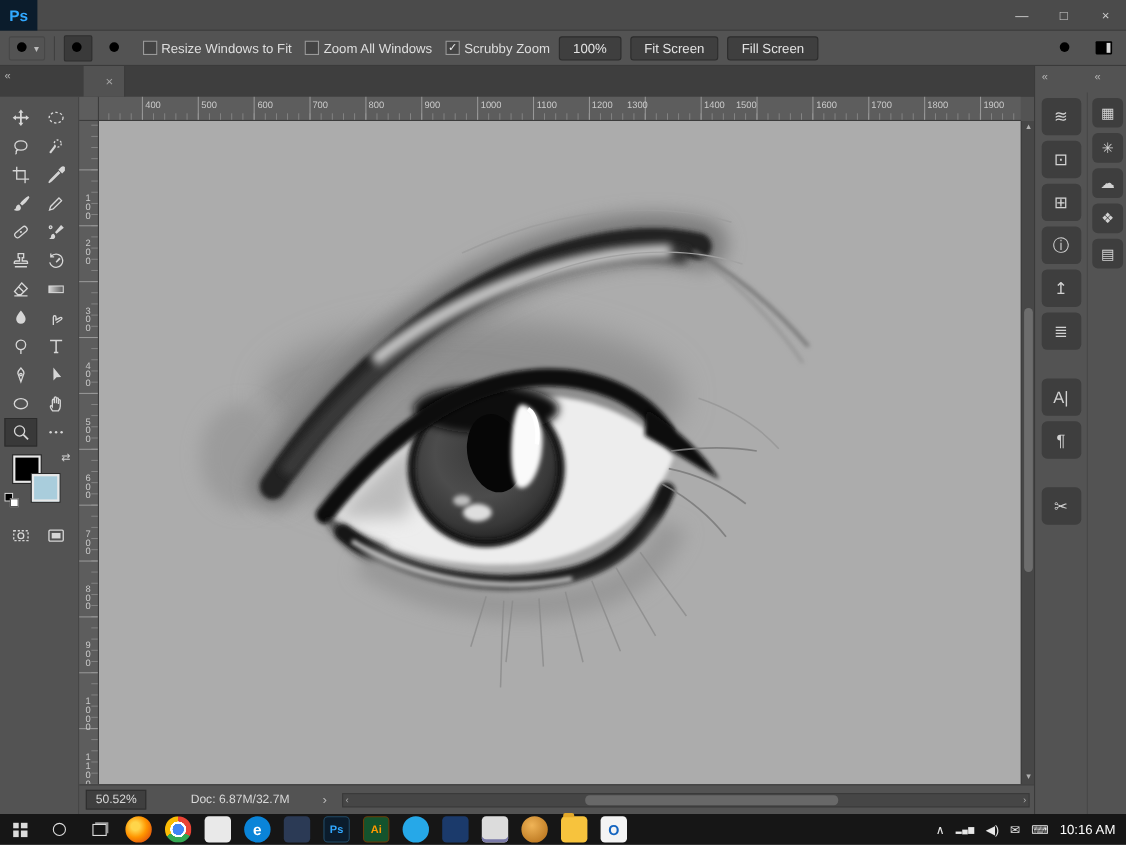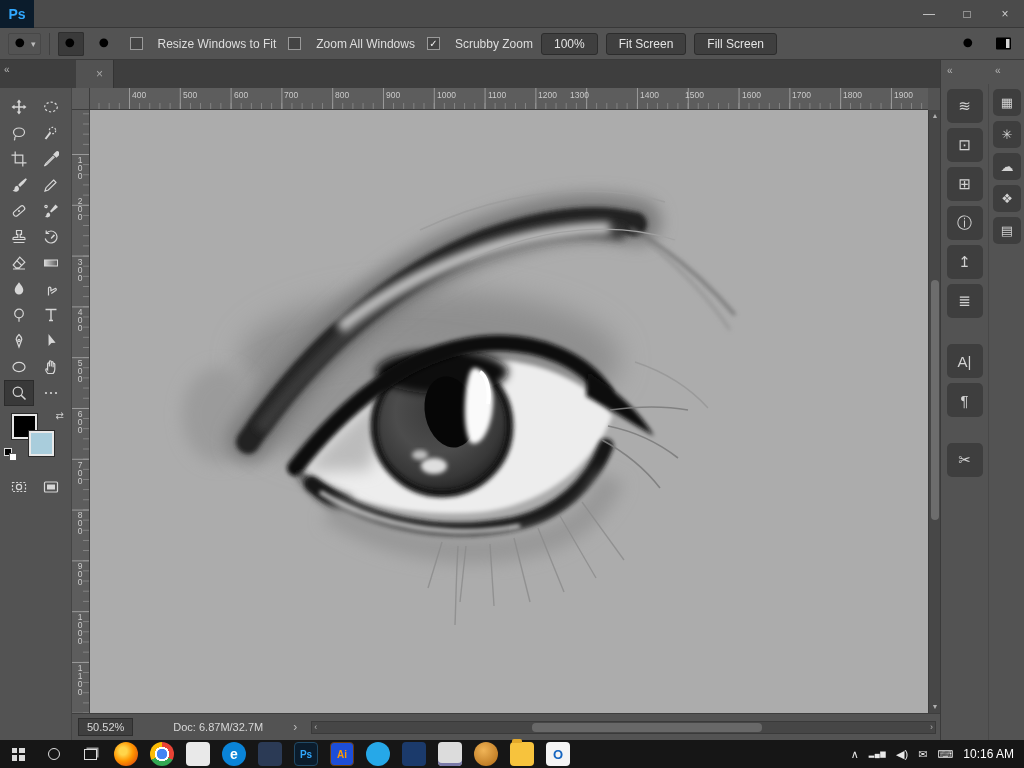--- a/index.html
+++ b/index.html
@@ -15,21 +15,21 @@
   .win-controls { margin-left:auto; display:flex; height:100%; }
   .win-btn { width:38px; height:100%; display:flex; align-items:center; justify-content:center; font-size:12px; color:#cfcfcf; }
 
   
   #optionsbar { position:absolute; left:0; top:28px; width:1024px; height:32px; background:#535353; border-bottom:1px solid #3a3a3a; display:flex; align-items:center; gap:8px; padding:0 8px; }
   .tool-preview { display:flex; align-items:center; gap:2px; padding:2px 4px; border:1px solid #474747; border-radius:2px; }
   .caret { font-size:9px; color:#bdbdbd; }
   .vsep { width:1px; height:22px; background:#404040; }
   .mini-btn { width:26px; height:24px; display:flex; align-items:center; justify-content:center; border-radius:2px; }
   .mini-btn.pressed { background:#3a3a3a; box-shadow:inset 0 0 0 1px #2e2e2e; }
-  .cb-row { display:flex; align-items:center; gap:15px; margin-left:4px; }
+  .cb-row { display:flex; align-items:center; gap:4px; margin-left:4px; }
   .cb { width:13px; height:13px; border:1px solid #9a9a9a; background:#444; display:inline-flex; align-items:center; justify-content:center; font-size:10px; line-height:10px; color:#f0f0f0; }
   .cb-label { font-size:12px; color:#dedede; }
   .opt-btn { background:#3f3f3f; border:1px solid #2c2c2c; border-radius:3px; color:#e3e3e3; font-size:12px; padding:3px 12px; font-family:"Liberation Sans",sans-serif; }
   .opt-spacer { flex:1; }
   .topright-icon { width:26px; height:24px; display:flex; align-items:center; justify-content:center; }
 
   
   #tabbar { position:absolute; left:0; top:60px; width:1024px; height:28px; background:#3e3e3e; display:flex; align-items:flex-end; }
   .collapse-chev { position:absolute; top:4px; font-size:10px; color:#b5b5b5; }
   .doc-tab { margin-left:76px; height:28px; background:#525252; display:flex; align-items:center; padding:0 10px; font-size:12px; color:#dcdcdc; border-right:1px solid #333; }
@@ -48,21 +48,21 @@
   .mini-swatch { position:absolute; left:0; bottom:6px; width:14px; height:14px; }
   .mini-swatch .b { position:absolute; left:0; top:0; width:8px; height:8px; background:#000; border:1px solid #ddd; }
   .mini-swatch .w { position:absolute; left:5px; top:5px; width:8px; height:8px; background:#fff; border:1px solid #555; }
   .extra-row { display:grid; grid-template-columns:32px 32px; padding:6px 0 0 4px; }
 
   
   #ruler-corner { position:absolute; left:72px; top:88px; width:18px; height:22px; background:#5d5d5d; border-right:1px solid #3c3c3c; border-bottom:1px solid #3c3c3c; }
   #hruler { position:absolute; left:90px; top:88px; width:838px; height:22px; background:#5d5d5d; border-bottom:1px solid #3c3c3c; background-image:linear-gradient(90deg,#9a9a9a 1px,transparent 1px),linear-gradient(90deg,#848484 1px,transparent 1px); background-size:50.8px 100%,10.16px 6px; background-position:39px 0,39px bottom; background-repeat:repeat-x; overflow:hidden; }
   .hlbl { position:absolute; top:2px; font-size:8.5px; color:#cacaca; }
   #vruler { position:absolute; left:72px; top:110px; width:18px; height:603px; background:#5d5d5d; border-right:1px solid #3c3c3c; background-image:linear-gradient(#9a9a9a 1px,transparent 1px),linear-gradient(#848484 1px,transparent 1px); background-size:100% 50.8px,6px 10.16px; background-position:0 44px,right 44px; background-repeat:repeat-y; overflow:hidden; }
-  .vlbl { position:absolute; left:4px; width:8px; font-size:8.5px; line-height:8px; color:#cacaca; word-break:break-all; text-align:center; }
+  .vlbl { position:absolute; left:4px; width:8px; font-size:8.5px; line-height:8px; color:#cacaca; word-break:break-all; text-align:center;margin-top:20px; }
 
   
   #canvas-area { position:absolute; left:90px; top:110px; width:838px; height:603px; background:#acacac; }
   #canvas-area svg { display:block; }
 
   
   #vscroll { position:absolute; left:928px; top:110px; width:12px; height:603px; background:#474747; border-left:1px solid #3c3c3c; }
   .vs-arrow { position:absolute; left:0; width:12px; height:12px; font-size:7px; color:#b0b0b0; text-align:center; line-height:12px; }
   .vs-thumb { position:absolute; left:2px; top:170px; width:8px; height:240px; background:#6d6d6d; border-radius:4px; }
 
@@ -94,21 +94,21 @@
   .search-circle { width:12px; height:12px; border:1.6px solid #ddd; border-radius:50%; }
   .taskview { width:13px; height:11px; border:1.5px solid #ddd; box-shadow:2px -2px 0 -0.5px #999; }
   .tb-app { width:24px; height:24px; border-radius:4px; display:flex; align-items:center; justify-content:center; font-size:10px; font-weight:bold; }
   .circle { border-radius:50%; }
   .ff { background:radial-gradient(circle at 38% 38%, #ffd54a 0 18%, #ff9500 48%, #e55b0c 78%, #b33b0e); }
   .chrome { background:radial-gradient(circle, #4285f4 0 30%, #fff 31% 42%, rgba(0,0,0,0) 43%), conic-gradient(#ea4335 0 120deg, #34a853 120deg 240deg, #fbbc05 240deg 360deg); }
   .docs { background:#e9e9e9; }
   .edge { background:#0a84d8; color:#fff; font-size:14px; }
   .slate { background:#2b3a55; }
   .ps { background:#0b1c2c; color:#31a8ff; border:1px solid #214a66; }
-  .ai { background:#1d4ed8; color:#ff9a00; border:1px solid #6b3c09; }
+  .ai { background:#14532d; color:#ff9a00; border:1px solid #6b3c09; }
   .skype { background:#26a8e8; }
   .shield { background:#1b3a6b; }
   .note { background:#dcdcdc; box-shadow:inset 0 -3px 0 #7a7aa8; }
   .amber { background:radial-gradient(circle at 40% 35%, #f0b457, #b06a14); }
   .folder { background:#f7c33d; position:relative; }
   .folder::before { content:""; position:absolute; left:2px; top:-3px; width:10px; height:4px; background:#e3a92a; border-radius:2px 2px 0 0; }
   .oo { background:#f4f4f4; color:#1565c0; font-size:13px; }
   .tray { margin-left:auto; display:flex; align-items:center; gap:10px; padding-right:10px; color:#e8e8e8; }
   .tray-icon { font-size:11px; color:#e8e8e8; }
   .net { font-size:7px; letter-spacing:0.5px; }
@@ -365,21 +365,21 @@
     <span class="hlbl" style="left:93px">500</span>
     <span class="hlbl" style="left:144px">600</span>
     <span class="hlbl" style="left:194px">700</span>
     <span class="hlbl" style="left:245px">800</span>
     <span class="hlbl" style="left:296px">900</span>
     <span class="hlbl" style="left:347px">1000</span>
     <span class="hlbl" style="left:398px">1100</span>
     <span class="hlbl" style="left:448px">1200</span>
     <span class="hlbl" style="left:480px">1300</span>
     <span class="hlbl" style="left:550px">1400</span>
-    <span class="hlbl" style="left:595px">1500</span>
+    <span class="hlbl" style="left:579px">1500</span>
     <span class="hlbl" style="left:652px">1600</span>
     <span class="hlbl" style="left:702px">1700</span>
     <span class="hlbl" style="left:753px">1800</span>
     <span class="hlbl" style="left:804px">1900</span>
   </div>
   <div id="vruler">
     <span class="vlbl" style="top:46px">100</span>
     <span class="vlbl" style="top:87px">200</span>
     <span class="vlbl" style="top:148px">300</span>
     <span class="vlbl" style="top:198px">400</span>

